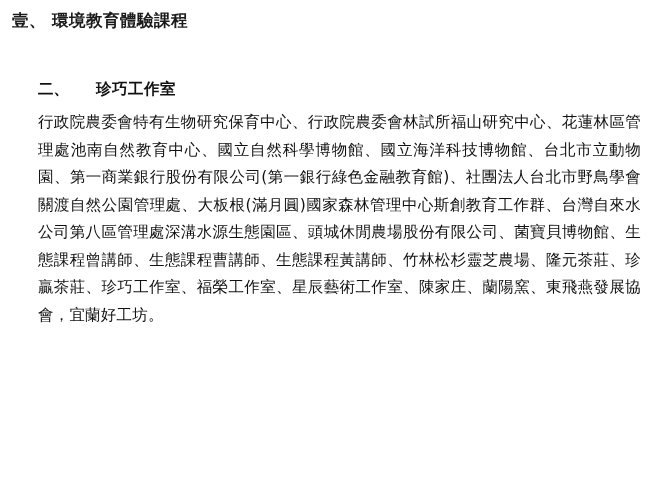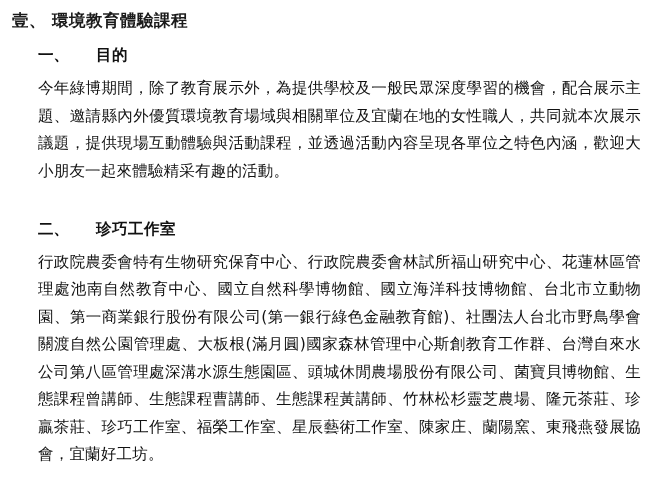--- a/index.html
+++ b/index.html
@@ -66,26 +66,20 @@
 </style>
 </head>
 <body>
 
 <div class="page">
 
   <h1 class="doc-title">
     <span class="num">壹、</span><span class="txt">環境教育體驗課程</span>
   </h1>
 
-  <div class="block">
-    <h2 class="section-heading">
-      <span class="num">一、</span><span class="txt">目的</span>
-    </h2>
-    <p class="para">今年綠博期間，除了教育展示外，為提供學校及一般民眾深度學習的機會，配合展示主題、邀請縣內外優質環境教育場域與相關單位及宜蘭在地的女性職人，共同就本次展示議題，提供現場互動體驗與活動課程，並透過活動內容呈現各單位之特色內涵，歡迎大小朋友一起來體驗精采有趣的活動。</p>
-  </div>
 
   <div class="spacer-lg"></div>
 
   <div class="block">
     <h2 class="section-heading">
       <span class="num">二、</span><span class="txt">珍巧工作室</span>
     </h2>
     <p class="para">行政院農委會特有生物研究保育中心、行政院農委會林試所福山研究中心、花蓮林區管理處池南自然教育中心、國立自然科學博物館、國立海洋科技博物館、台北市立動物園、第一商業銀行股份有限公司(第一銀行綠色金融教育館)、社團法人台北市野鳥學會關渡自然公園管理處、大板根(滿月圓)國家森林管理中心斯創教育工作群、台灣自來水公司第八區管理處深溝水源生態園區、頭城休閒農場股份有限公司、菌寶貝博物館、生態課程曾講師、生態課程曹講師、生態課程黃講師、竹林松杉靈芝農場、隆元茶莊、珍贏茶莊、珍巧工作室、福榮工作室、星辰藝術工作室、陳家庄、蘭陽窯、東飛燕發展協會，宜蘭好工坊。</p>
   </div>
 

